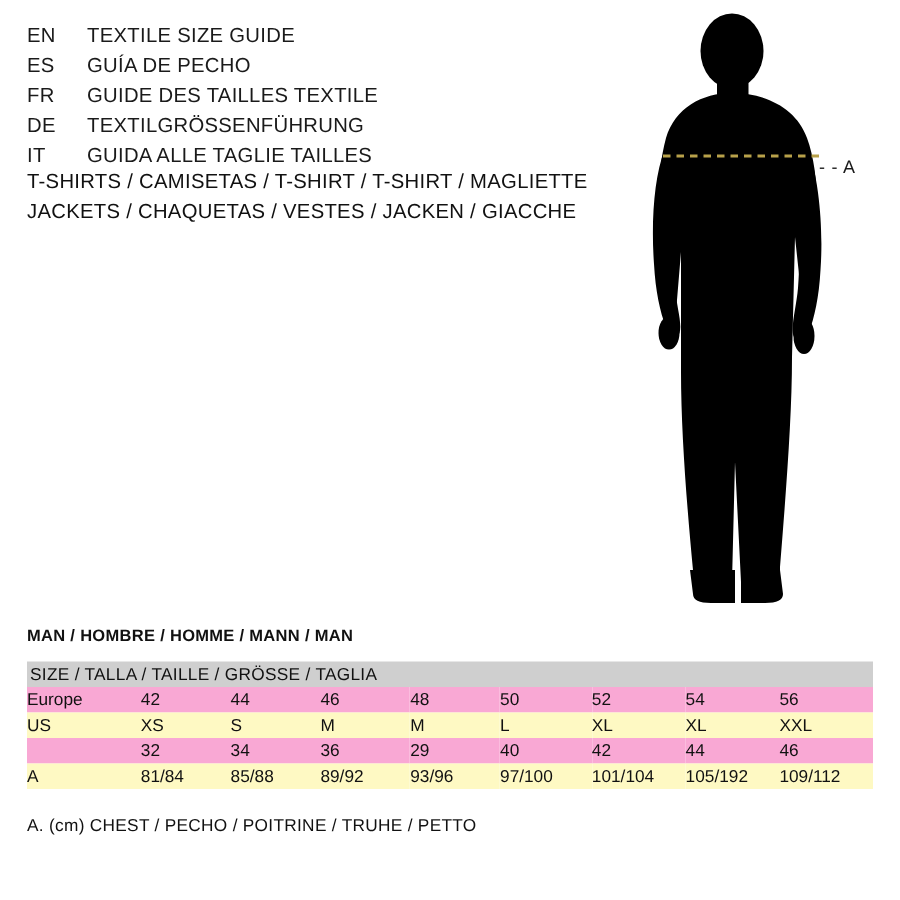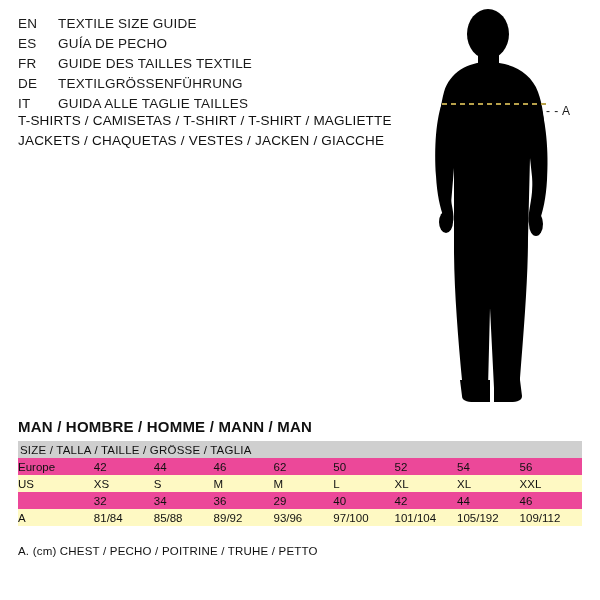--- a/index.html
+++ b/index.html
@@ -73,21 +73,21 @@
     font-size: 12px;
     color: #1a1a1a;
     letter-spacing: 0.5px;
   }
 
   
   .man-heading {
     position: absolute;
     left: 18px;
     top: 418px;
-    font-size: 15px;
+    font-size: 11px;
     font-weight: bold;
     letter-spacing: 0.2px;
     color: #111111;
   }
 
   table.size-table {
     position: absolute;
     left: 18px;
     top: 441px;
     width: 564px;
@@ -104,21 +104,21 @@
   tr.hdr {
     background: #cfcfcf;
   }
   tr.hdr td {
     font-size: 11.5px;
     letter-spacing: 0.2px;
     padding-left: 2px;
     color: #111;
   }
   tr.shade {
-    background: #ec4899;
+    background: #f9a8d4;
   }
   tr.plain {
     background: #fef9c3;
   }
   td.lbl {
     width: 86px;
     padding-left: 2px;
     color: #111;
   }
   td.val {
@@ -223,21 +223,21 @@
   <table class="size-table">
     <tbody>
       <tr class="hdr">
         <td colspan="9">SIZE / TALLA / TAILLE / GRÖSSE / TAGLIA</td>
       </tr>
       <tr class="shade">
         <td class="lbl">Europe</td>
         <td class="val">42</td>
         <td class="val">44</td>
         <td class="val">46</td>
-        <td class="val">62</td>
+        <td class="val">48</td>
         <td class="val">50</td>
         <td class="val">52</td>
         <td class="val">54</td>
         <td class="val">56</td>
       </tr>
       <tr class="plain">
         <td class="lbl">US</td>
         <td class="val">XS</td>
         <td class="val">S</td>
         <td class="val">M</td>

